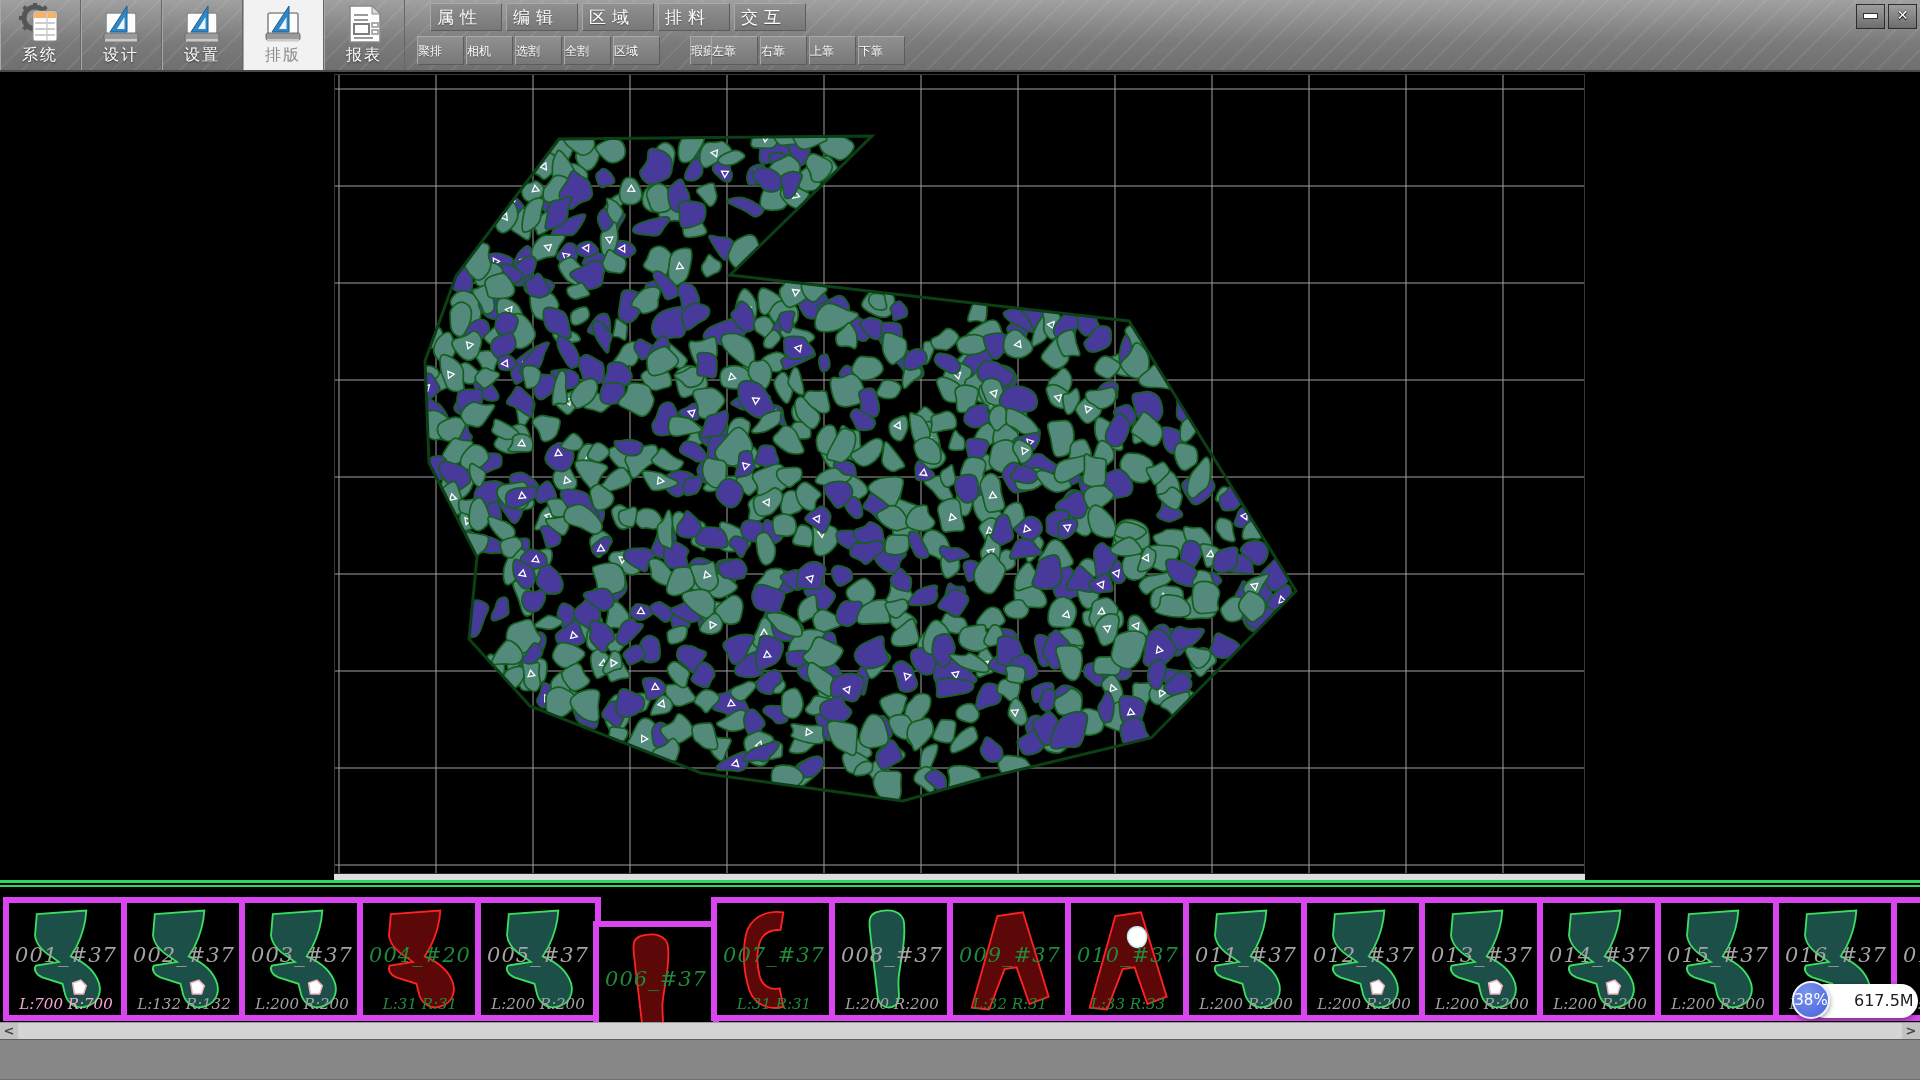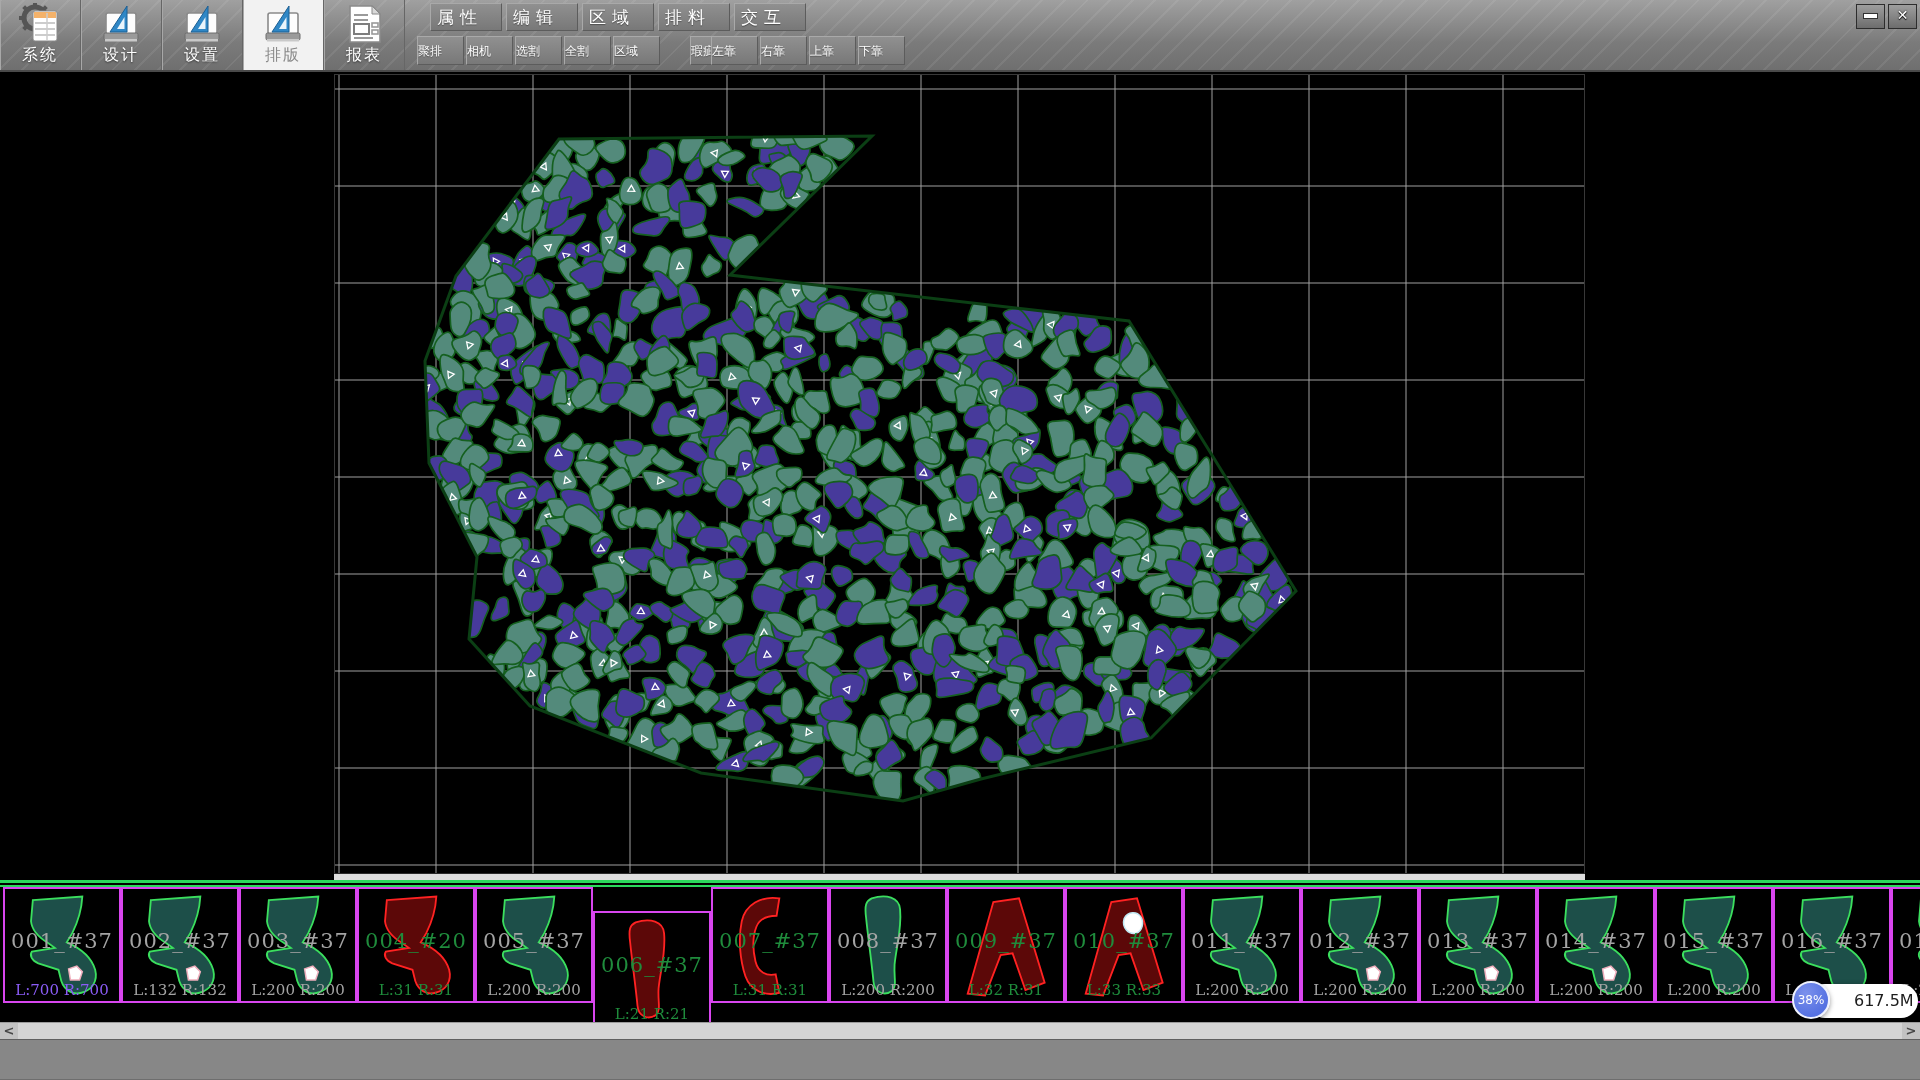--- a/index.html
+++ b/index.html
@@ -38,39 +38,39 @@
   .canvas-hscroll{position:absolute;left:334px;top:873px;width:1251px;height:7px;
     background:#dedede;border-top:1px solid #2a2a2a;border-bottom:1px solid #2a2a2a;}
 
   
   .greensep{position:absolute;left:0;top:880px;width:1920px;height:7px;background:#000;}
   .greensep .g1{position:absolute;left:0;top:0;width:100%;height:3px;background:#2bd95c;}
   .greensep .g2{position:absolute;left:0;top:5px;width:100%;height:2px;background:#2bd95c;}
 
   
   .thumbstrip{position:absolute;left:0;top:887px;width:1920px;height:116px;background:#000;}
-  .cell{position:absolute;top:0;height:112px;width:114px;border:2px solid #d946ef;
-    background:#000;overflow:hidden;cursor:default;}
+  .cell{position:absolute;top:10px;height:112px;width:114px;border:6px solid #d946ef;
+    background:#000;overflow:hidden;cursor:default;font-style:italic;}
   .cell svg{position:absolute;left:12px;top:2px;}
   .cell .cid{position:absolute;left:0;right:0;top:40px;text-align:center;
     font-family:"DejaVu Serif",serif;font-size:21px;letter-spacing:1px;}
   .cell .cinfo{position:absolute;left:0;right:0;bottom:2px;text-align:center;
     font-family:"DejaVu Serif",serif;font-size:15px;}
 
   
   .statuswrap{position:absolute;left:1792px;top:981px;width:128px;height:40px;}
   .statuspill{position:absolute;left:16px;top:3px;width:110px;height:34px;background:#fff;
     border-radius:17px;box-shadow:0 2px 6px rgba(0,0,0,.45);}
   .statuspill .mem{position:absolute;left:46px;top:0;height:34px;line-height:34px;
     font-size:16px;color:#1c1c1c;}
   .statuscircle{position:absolute;left:0;top:0;width:38px;height:38px;border-radius:50%;
     background:radial-gradient(circle at 35% 30%,#7b91ec,#5571e2 70%);
     border:2px solid #eef1fd;box-sizing:border-box;box-shadow:0 2px 5px rgba(0,0,0,.4);}
   .statuscircle span{position:absolute;left:0;right:0;top:0;bottom:0;display:flex;
-    align-items:center;justify-content:center;color:#fff;font-size:12px;}
+    align-items:center;justify-content:center;color:#fff;font-size:15px;}
 
   
   .botscroll{position:absolute;left:0;top:1022px;width:1920px;height:17px;background:#d4d4d4;
     border-top:1px solid #9b9b9b;}
   .botscroll .arrow{position:absolute;top:0;width:18px;height:17px;background:#c2c2c2;
     color:#474747;font-weight:bold;font-size:13px;line-height:16px;text-align:center;cursor:default;}
   .botscroll .arrow.left{left:0;}
   .botscroll .arrow.right{right:0;}
   .botbar{position:absolute;left:0;top:1039px;width:1920px;height:41px;background:#878787;
     border-top:1px solid #5f5f5f;box-shadow:inset 0 -2px 0 #6e6e6e;}
@@ -2532,21 +2532,21 @@
     <div class="g2"></div>
 </div>
 
 <div class="thumbstrip" id="thumbstrip">
     <div class="cell" style="left: 3px;">
       <svg width="94" height="110" viewBox="0 0 100 120">
         <path d="M16 10 L70 6 C69 24 64 36 59 46 L53 56 C67 62 80 72 84 86 C87 98 81 108 69 111 C57 114 48 106 46 94 L44 86 L22 79 C15 76 12 70 15 66 L40 62 L33 57 C23 51 15 43 14 33 Z" fill="#1d4f49" stroke="#3bdf5e" stroke-width="2"></path>
         <path d="M55 85 L64 82 L70 88 L67 97 L57 97 Z" fill="#ffffff" stroke="#efaebc" stroke-width="1.6"></path>
       </svg>
       <div class="cid" style="color: rgb(164, 164, 164);">001_#37</div>
-      <div class="cinfo" style="color: #8b5cf6;">L:700 R:700</div>
+      <div class="cinfo" style="color: #f9a8d4;">L:700 R:700</div>
     </div>
     <div class="cell" style="left: 121px;">
       <svg width="94" height="110" viewBox="0 0 100 120">
         <path d="M16 10 L70 6 C69 24 64 36 59 46 L53 56 C67 62 80 72 84 86 C87 98 81 108 69 111 C57 114 48 106 46 94 L44 86 L22 79 C15 76 12 70 15 66 L40 62 L33 57 C23 51 15 43 14 33 Z" fill="#1d4f49" stroke="#3bdf5e" stroke-width="2"></path>
         <path d="M55 85 L64 82 L70 88 L67 97 L57 97 Z" fill="#ffffff" stroke="#efaebc" stroke-width="1.6"></path>
       </svg>
       <div class="cid" style="color: rgb(164, 164, 164);">002_#37</div>
       <div class="cinfo" style="color: rgb(164, 164, 164);">L:132 R:132</div>
     </div>
     <div class="cell" style="left: 239px;">

